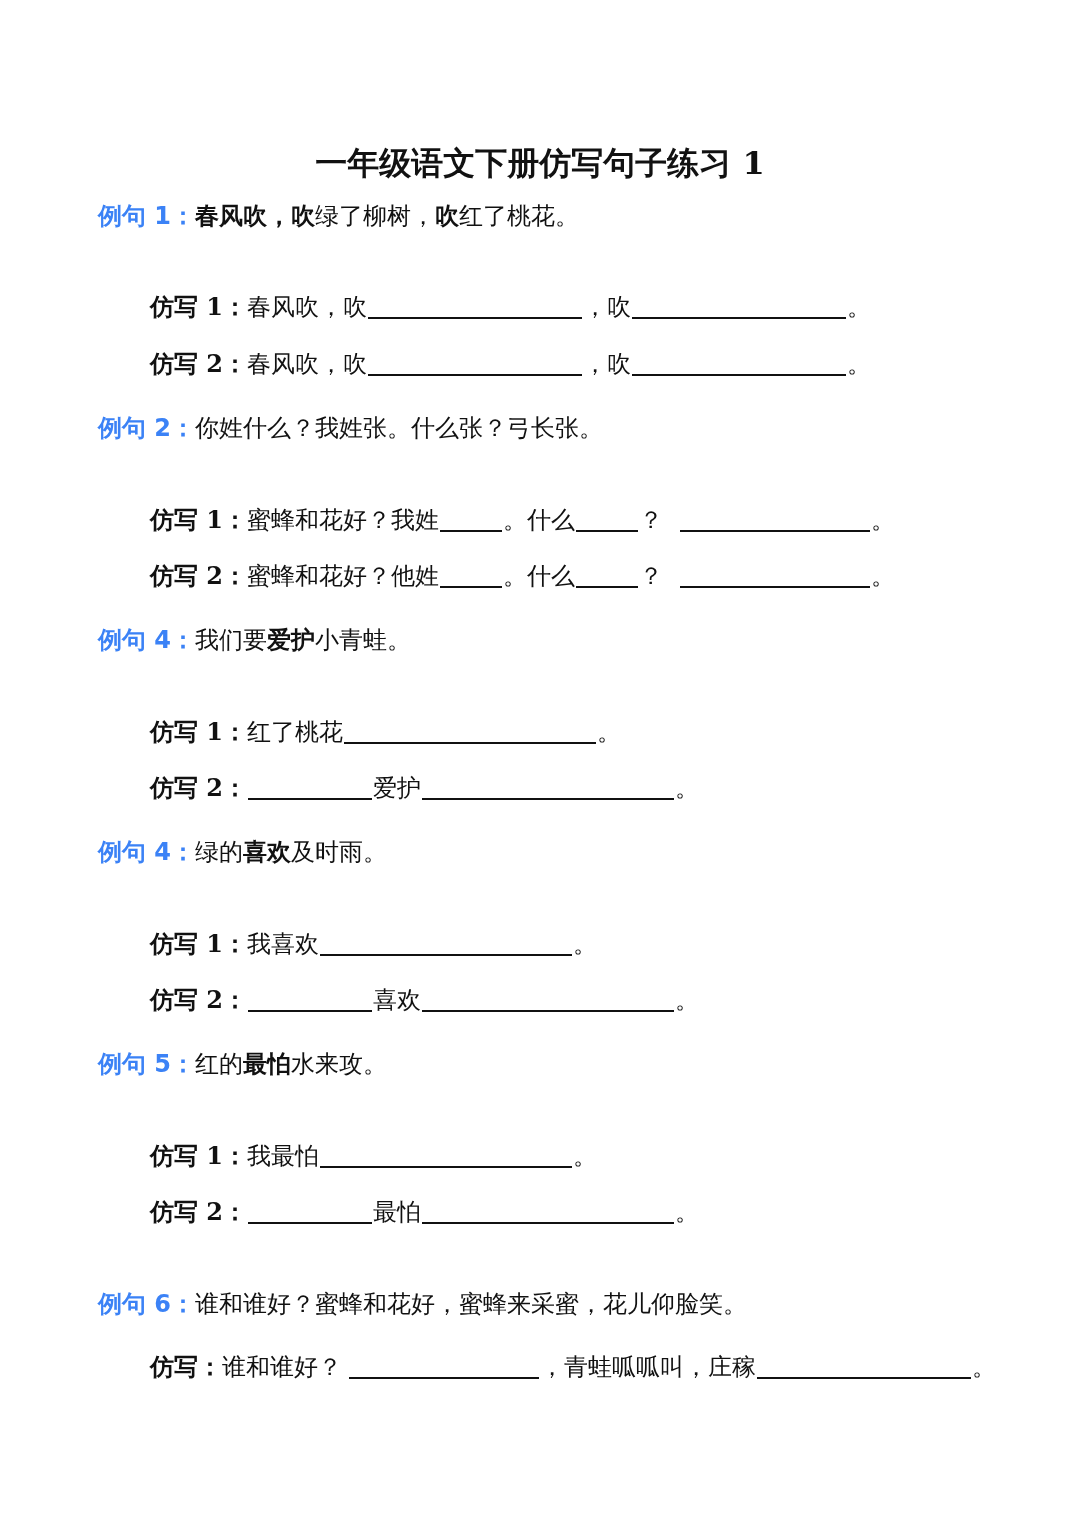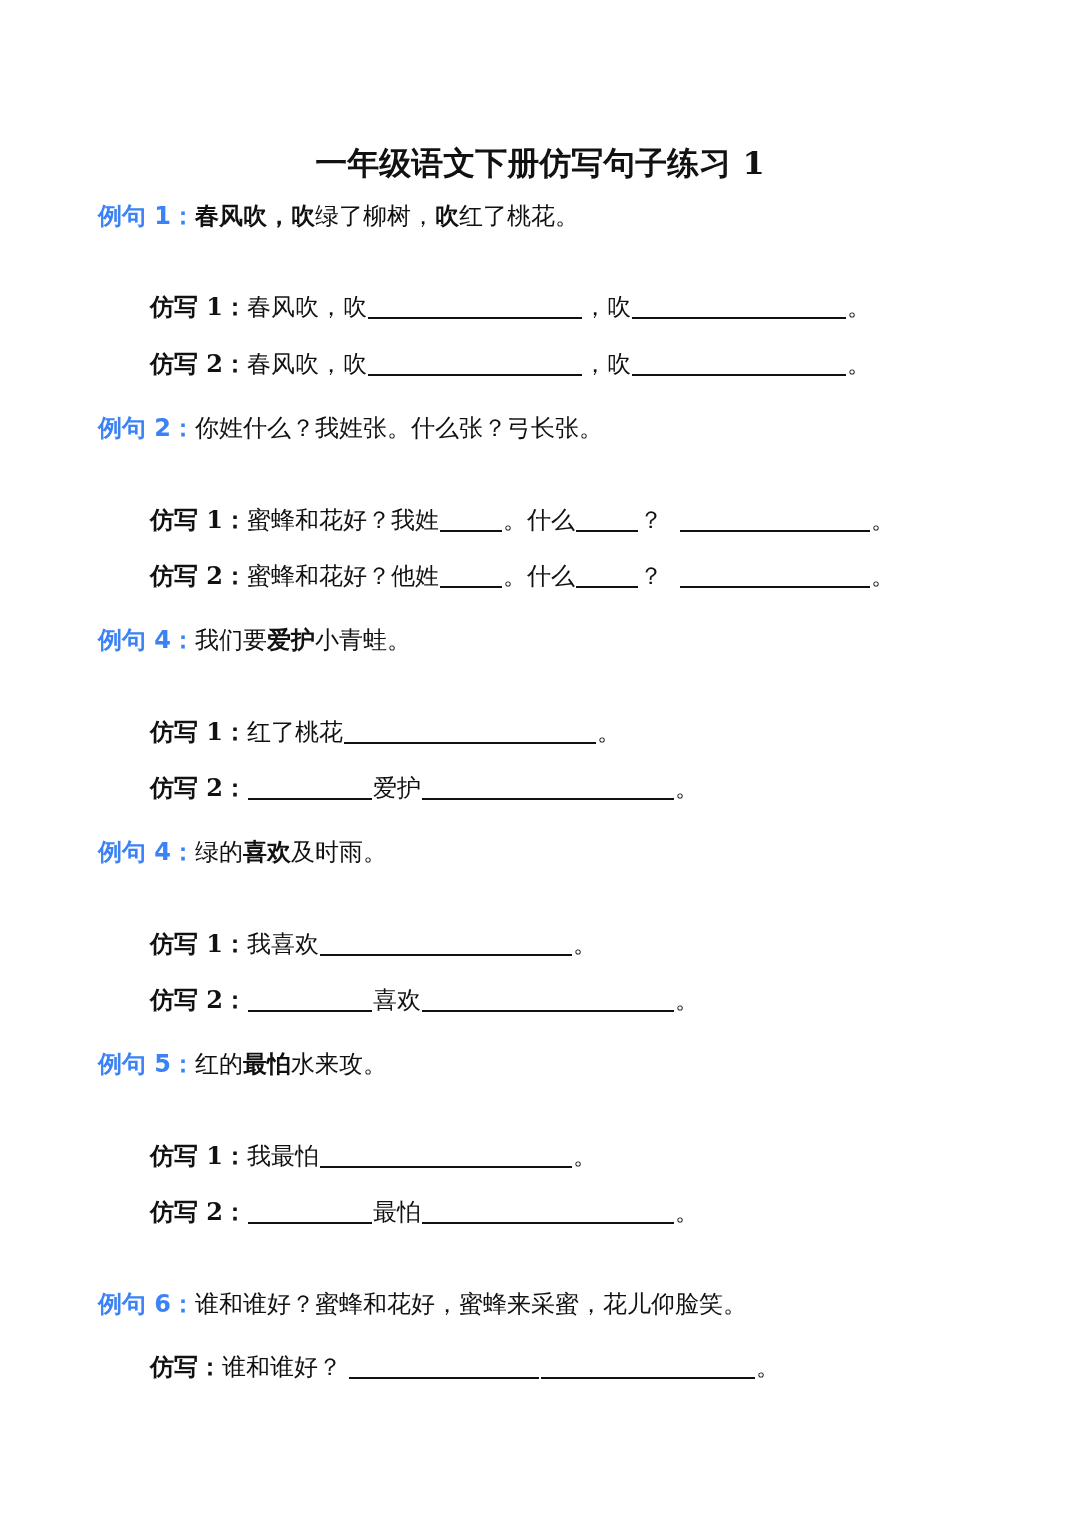--- a/index.html
+++ b/index.html
@@ -131,15 +131,16 @@
     <span>。</span>
 </div>
 
 <div class="example" style="top:1288px">
   <span class="ex-label">例句 6：</span><span>谁和谁好？蜜蜂和花好，蜜蜂来采蜜，花儿仰脸笑。</span>
 </div>
 <div class="practice" style="top:1316px">
   <span class="pl">仿写：</span>
     <span style="margin-right:6px">谁和谁好？</span>
     <span class="blank" style="width:190px"></span>
+    <span>，青蛙呱呱叫，庄稼</span>
     <span class="blank" style="width:214px"></span>
     <span>。</span>
 </div>
 
 </body></html>

